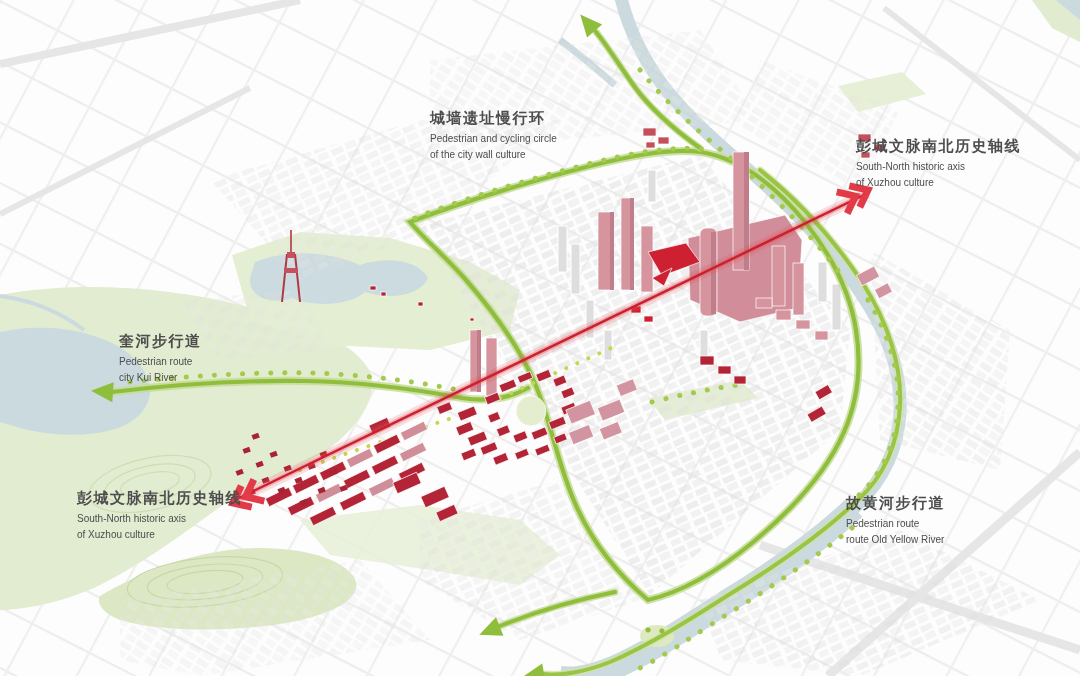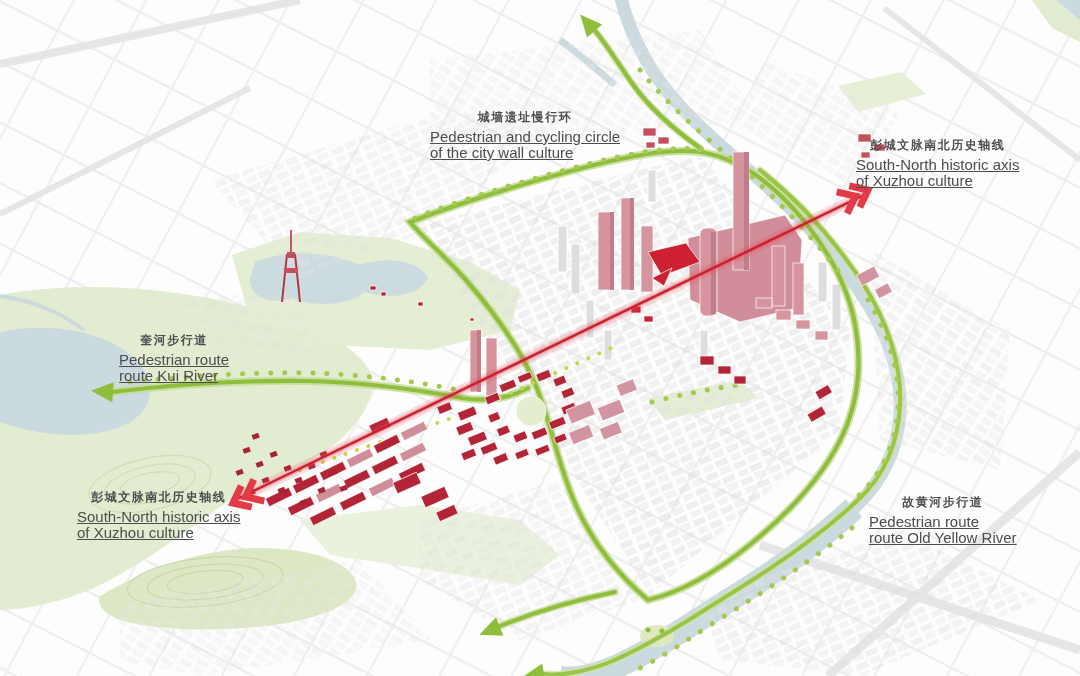--- a/index.html
+++ b/index.html
@@ -2,22 +2,22 @@
 <html><head>
 <meta charset="utf-8">
 <style>
   html,body{margin:0;padding:0;background:#fff;}
   .stage{
     position:relative;width:1080px;height:676px;overflow:hidden;background:#fff;
     font-family:"Liberation Sans", sans-serif;
   }
   .stage svg{position:absolute;left:0;top:0;}
   .map-label{position:absolute;color:#4d4d4d;pointer-events:none;white-space:nowrap;}
-  .map-label .zh{font-size:12px;font-weight:600;letter-spacing:1.5px;margin-bottom:3px;text-align:center;}
-  .map-label .en{font-size:15px;line-height:16px;font-weight:400;text-decoration:underline;}
+  .map-label .zh{font-size:15px;font-weight:600;letter-spacing:1.5px;margin-bottom:3px;}
+  .map-label .en{font-size:10px;line-height:16px;font-weight:400;}
 </style>
 </head>
 <body>
 
 <div class="stage">
 
 <svg width="1080" height="676" viewBox="0 0 1080 676">
   <defs>
     <pattern id="gridA" width="54" height="54" patternUnits="userSpaceOnUse" patternTransform="rotate(27)">
       <path d="M0 1 H54" stroke="#ededed" stroke-width="2.6" fill="none"></path>
@@ -335,28 +335,28 @@
 
   <div class="map-label" style="left:856px;top:137px;">
     <div class="zh">彭城文脉南北历史轴线</div>
     <div class="en">South-North historic axis</div>
     <div class="en">of Xuzhou culture</div>
   </div>
 
   <div class="map-label" style="left:119px;top:332px;">
     <div class="zh">奎河步行道</div>
     <div class="en">Pedestrian route</div>
-    <div class="en">route Kui River</div>
+    <div class="en">city Kui River</div>
   </div>
 
   <div class="map-label" style="left:77px;top:489px;">
     <div class="zh">彭城文脉南北历史轴线</div>
     <div class="en">South-North historic axis</div>
     <div class="en">of Xuzhou culture</div>
   </div>
 
-  <div class="map-label" style="left:846px;top:494px;margin-left:23px;">
+  <div class="map-label" style="left:846px;top:494px;">
     <div class="zh">故黄河步行道</div>
     <div class="en">Pedestrian route</div>
     <div class="en">route Old Yellow River</div>
   </div>
 
 </div>
 
 </body></html>

